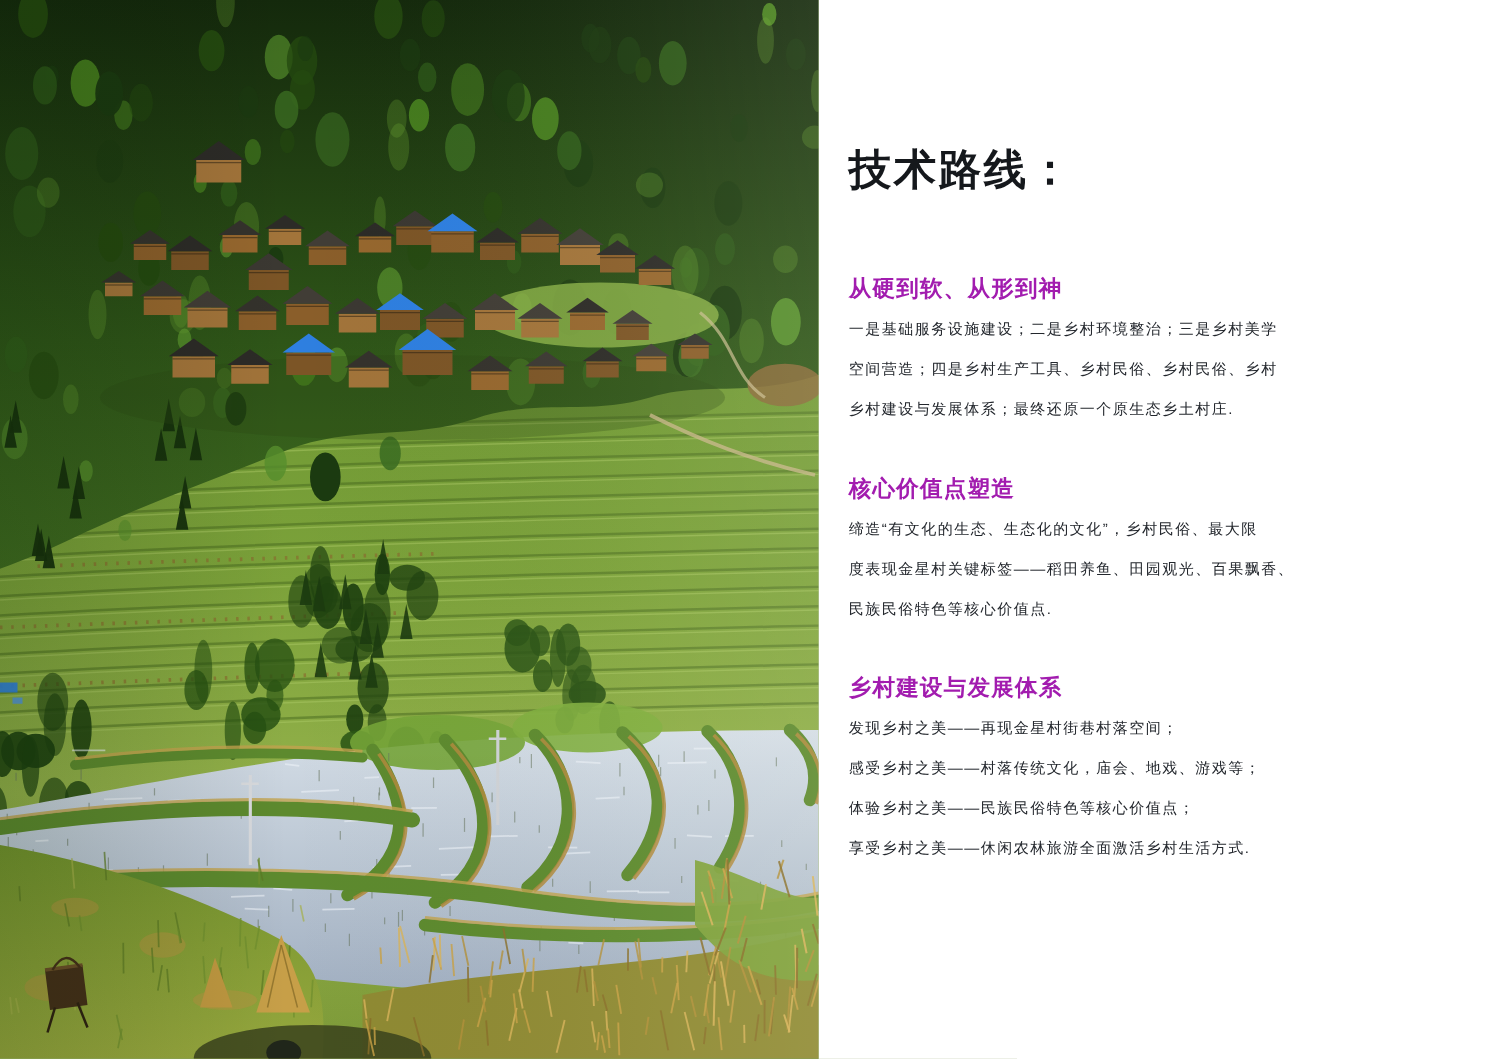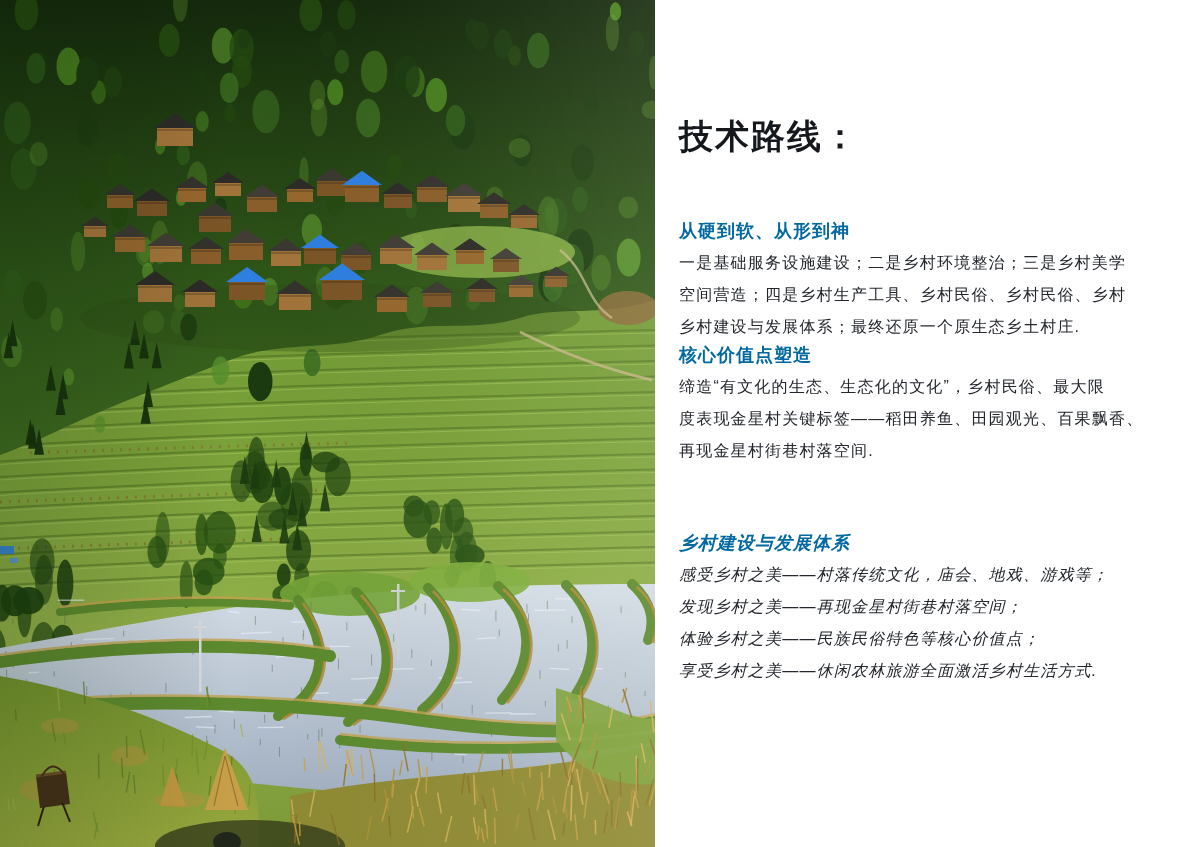--- a/index.html
+++ b/index.html
@@ -21,28 +21,28 @@
     position:absolute; left:655px; top:0; width:545px; height:847px;
     background:#ffffff; padding-left:24px; padding-right:40px;
   }
   .page-title {
     margin-top:114px;
     font-size:34px; line-height:44px; font-weight:700;
     letter-spacing:2px; color:#15181c;
   }
   section.tsec { display:block; }
   .sec-1 { margin-top:61px; }
-  .sec-2 { }
-  .sec-3 { margin-top:64px;font-style:italic; }
+  .sec-2 { margin-top:36px; }
+  .sec-3 { margin-top:35px; }
   .sec-heading {
     font-size:18px; line-height:24px; font-weight:700;
-    letter-spacing:1px; color:#0369a1; margin-bottom:4px;
+    letter-spacing:1px; color:#a21caf; margin-bottom:4px;
   }
   .body-line {
-    font-size:16px; line-height:32px; font-weight:400;
+    font-size:12px; line-height:32px; font-weight:400;
     letter-spacing:1.2px; color:#23272d;
   }
 </style>
 </head>
 <body>
 
 <div class="page">
 
   <div class="photo-pane">
     <svg id="scene" viewBox="0 0 655 847">
@@ -754,24 +754,24 @@
       <h2 class="sec-heading">从硬到软、从形到神</h2>
       <p class="body-line">一是基础服务设施建设；二是乡村环境整治；三是乡村美学</p>
       <p class="body-line">空间营造；四是乡村生产工具、乡村民俗、乡村民俗、乡村</p>
       <p class="body-line">乡村建设与发展体系；最终还原一个原生态乡土村庄.</p>
     </section>
 
     <section class="tsec sec-2">
       <h2 class="sec-heading">核心价值点塑造</h2>
       <p class="body-line">缔造“有文化的生态、生态化的文化”，乡村民俗、最大限</p>
       <p class="body-line">度表现金星村关键标签——稻田养鱼、田园观光、百果飘香、</p>
-      <p class="body-line">再现金星村街巷村落空间.</p>
+      <p class="body-line">民族民俗特色等核心价值点.</p>
     </section>
 
     <section class="tsec sec-3">
       <h2 class="sec-heading">乡村建设与发展体系</h2>
+      <p class="body-line">发现乡村之美——再现金星村街巷村落空间；</p>
       <p class="body-line">感受乡村之美——村落传统文化，庙会、地戏、游戏等；</p>
-      <p class="body-line">发现乡村之美——再现金星村街巷村落空间；</p>
       <p class="body-line">体验乡村之美——民族民俗特色等核心价值点；</p>
       <p class="body-line">享受乡村之美——休闲农林旅游全面激活乡村生活方式.</p>
     </section>
   </div>
 </div>
 
 </body></html>

